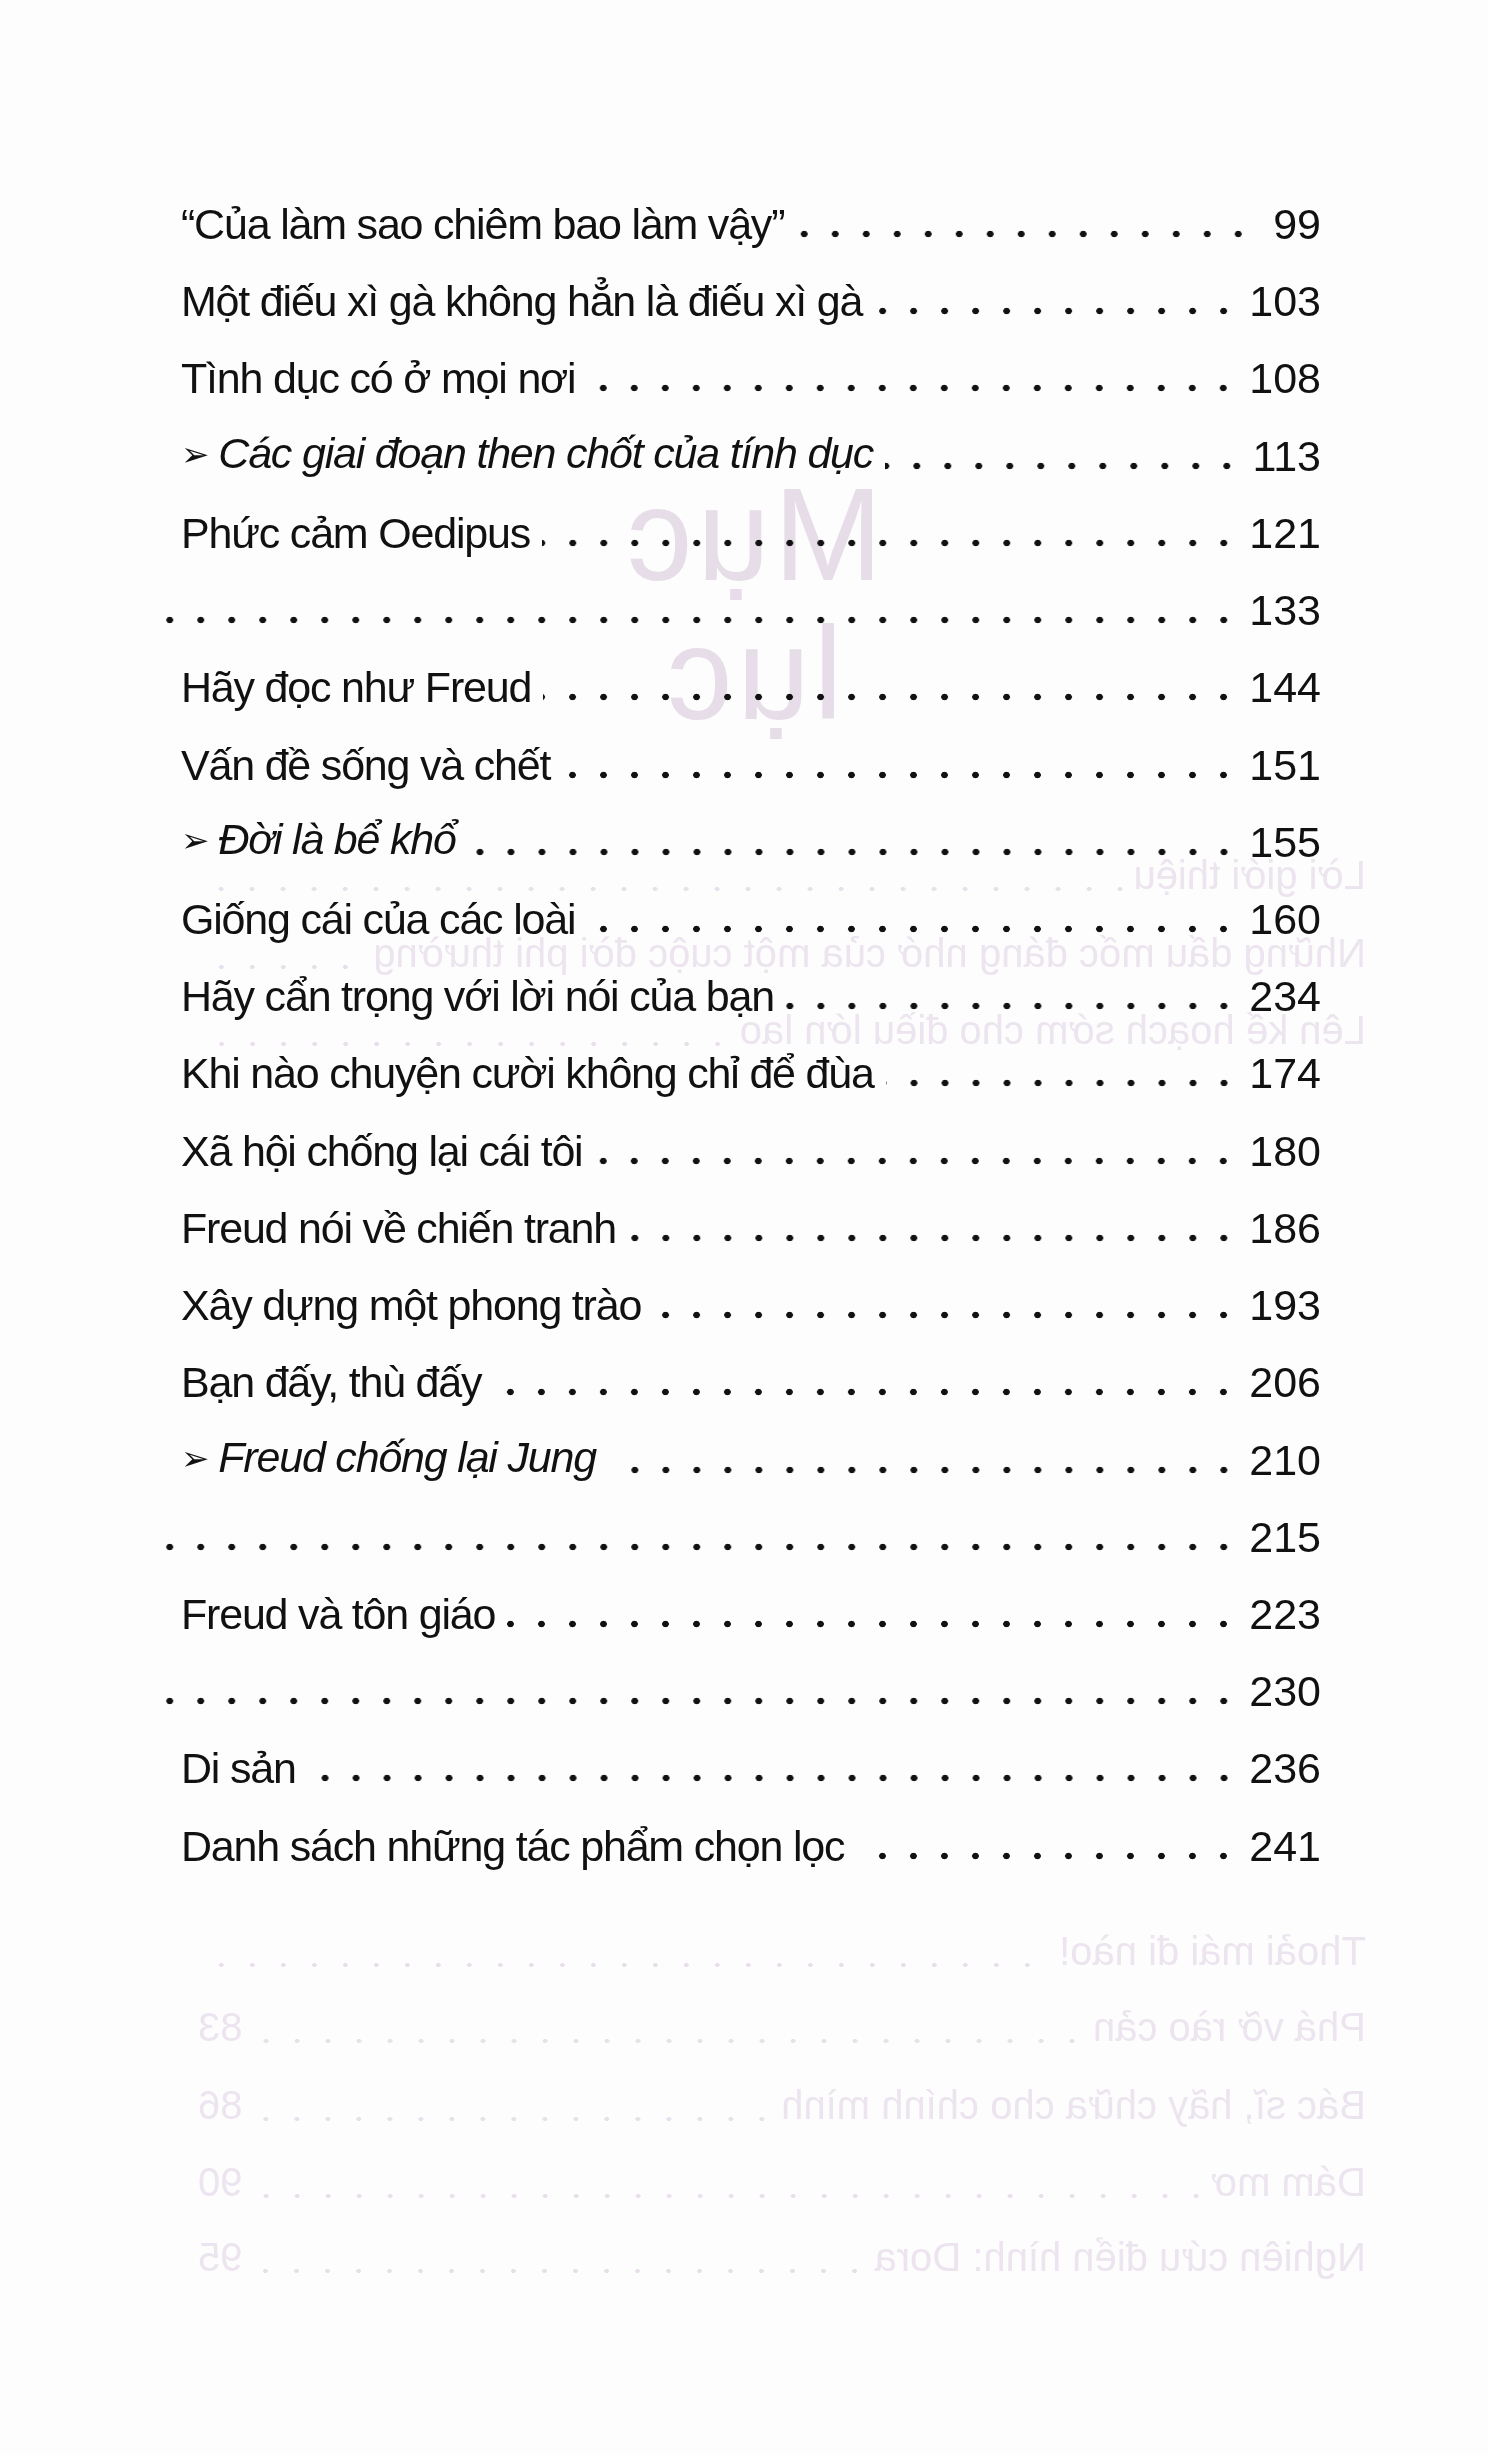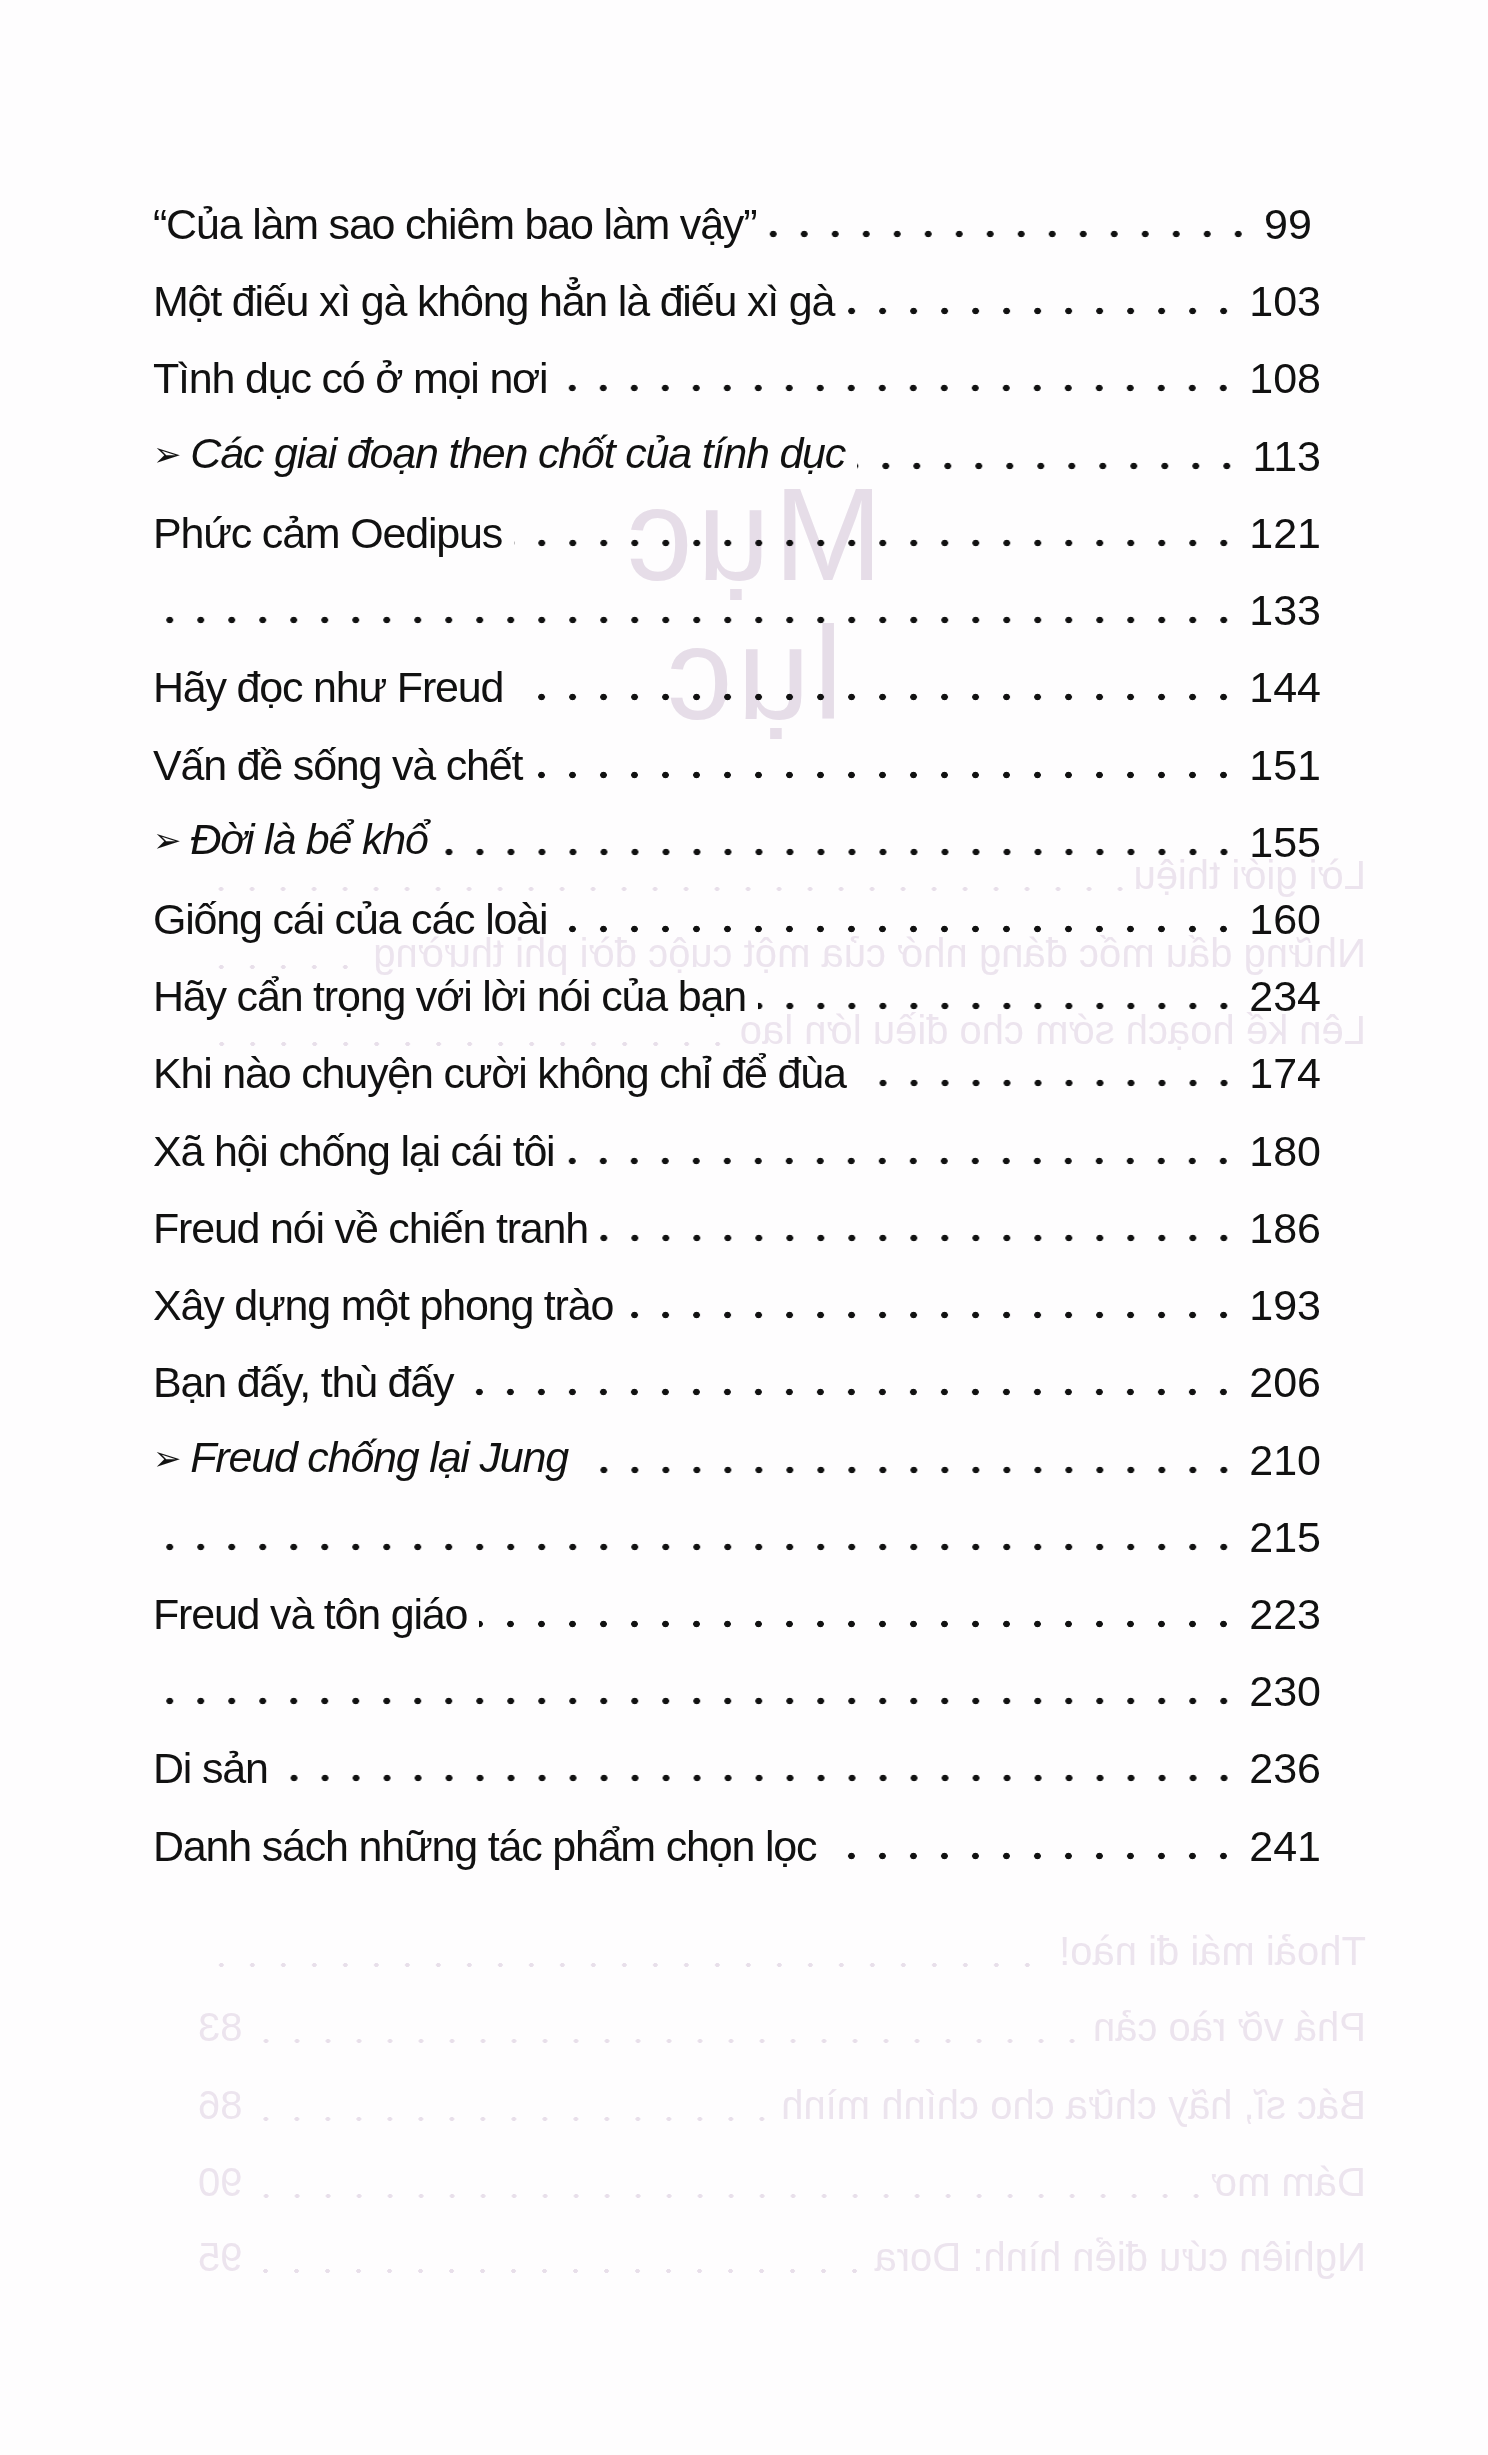--- a/index.html
+++ b/index.html
@@ -80,20 +80,21 @@
     display: flex;
     align-items: flex-end;
     font-size: 43px;
     line-height: 59px;
     letter-spacing: -1.2px;
   }
   .toc-row .title-wrap {
     display: flex;
     align-items: baseline;
     white-space: nowrap;
+    margin-left: 28px;
   }
   .toc-row .arrow {
     display: inline-block;
     font-size: 34px;
     margin-right: 10px;
     font-style: normal;
     transform: translateY(-2px);
   }
   .toc-row .title {
     white-space: nowrap;
@@ -106,21 +107,21 @@
     height: 14px;
     margin: 0 10px 13px 12px;
     background-image: radial-gradient(circle, #111111 3px, transparent 3.6px);
     background-size: 31px 14px;
     background-repeat: repeat-x;
     background-position: right center;
   }
   .toc-row .page-num {
     white-space: nowrap;
     min-width: 57px;
-    text-align: left;
+    text-align: right;
     letter-spacing: 0;
   }
 </style>
 </head>
 <body>
 
 <div class="page">
 
   <div class="ghost-layer">
     <div class="ghost-title">Mục lục</div>

